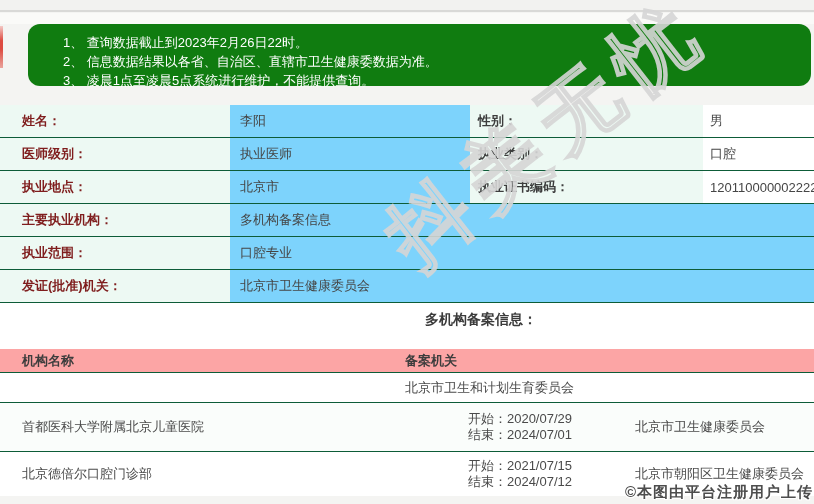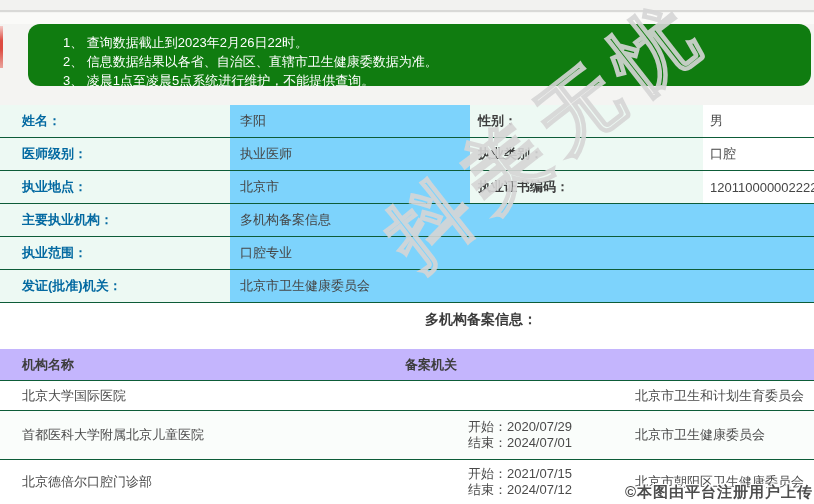--- a/index.html
+++ b/index.html
@@ -24,38 +24,38 @@
     font-size:13px; line-height:19px; padding:9px 10px 0 35px;
   }
   .notice-line { white-space:nowrap; }
 
   
   .main-table { position:absolute; left:0; top:105px; width:814px; background:#fff; }
   .row { display:grid; height:33px; border-bottom:1px solid #0d5c38; background:#fff; }
   .row.cols4 { grid-template-columns:230px 240px 233px 1fr; }
   .row.cols2 { grid-template-columns:230px 1fr; }
   .cell { display:flex; align-items:center; font-size:13px; overflow:hidden; white-space:nowrap; }
-  .cell.label  { background:#edf9f3; font-weight:bold; color:#0369a1; padding-left:22px; }
+  .cell.label  { background:#edf9f3; font-weight:bold; color:#7f1d1d; padding-left:22px; }
   .cell.label2 { background:#edf9f3; font-weight:bold; color:#3d3d3d; padding-left:8px; }
   .cell.value  { background:#7dd3fc; color:#454545; padding-left:10px; }
   .cell.value2 { background:#fff; color:#454545; padding-left:7px; }
 
   
   .section-title {
     position:absolute; left:0; top:303px; width:814px; height:46px;
     background:#fff; font-size:14px; font-weight:bold; color:#3b3b3b;
     padding:8px 0 0 425px;
   }
 
   
   .bottom-table { position:absolute; left:0; top:349px; width:814px; }
   .brow { display:grid; grid-template-columns:405px 230px 179px; border-bottom:1px solid #0d5c38; background:#fff; }
   .brow .bcell { display:flex; align-items:center; font-size:13px; color:#4a4a4a; overflow:hidden; }
   .brow .bcell:first-child { padding-left:22px; }
-  .brow.header { height:32px; background:#c4b5fd; }
+  .brow.header { height:24px; background:#fca5a5; }
   .brow.header .bcell { font-weight:bold; color:#3d3d3d; }
   .brow.r0 { height:30px; }
   .brow.r1 { height:49px; background:#fafdfb; }
   .brow.r2 { height:44px; border-bottom:none; }
   .period { display:flex; flex-direction:column; justify-content:center; line-height:16px; font-size:12.5px; }
 
   
   .watermark {
     position:absolute; left:400px; top:250px; width:0; height:0; z-index:5; pointer-events:none;
   }
@@ -121,21 +121,20 @@
 </div>
 
 <div class="section-title">多机构备案信息：</div>
 
 <div class="bottom-table">
   <div class="brow header">
     <div class="bcell">机构名称</div>
     <div class="bcell">备案机关</div>
   </div>
   <div class="brow r0">
-    <div class="bcell">北京大学国际医院</div>
     <div class="bcell period">
       <span></span>
       <span></span>
     </div>
     <div class="bcell">北京市卫生和计划生育委员会</div>
   </div>
   <div class="brow r1">
     <div class="bcell">首都医科大学附属北京儿童医院</div>
     <div class="bcell period">
       <span>开始：2020/07/29</span>

